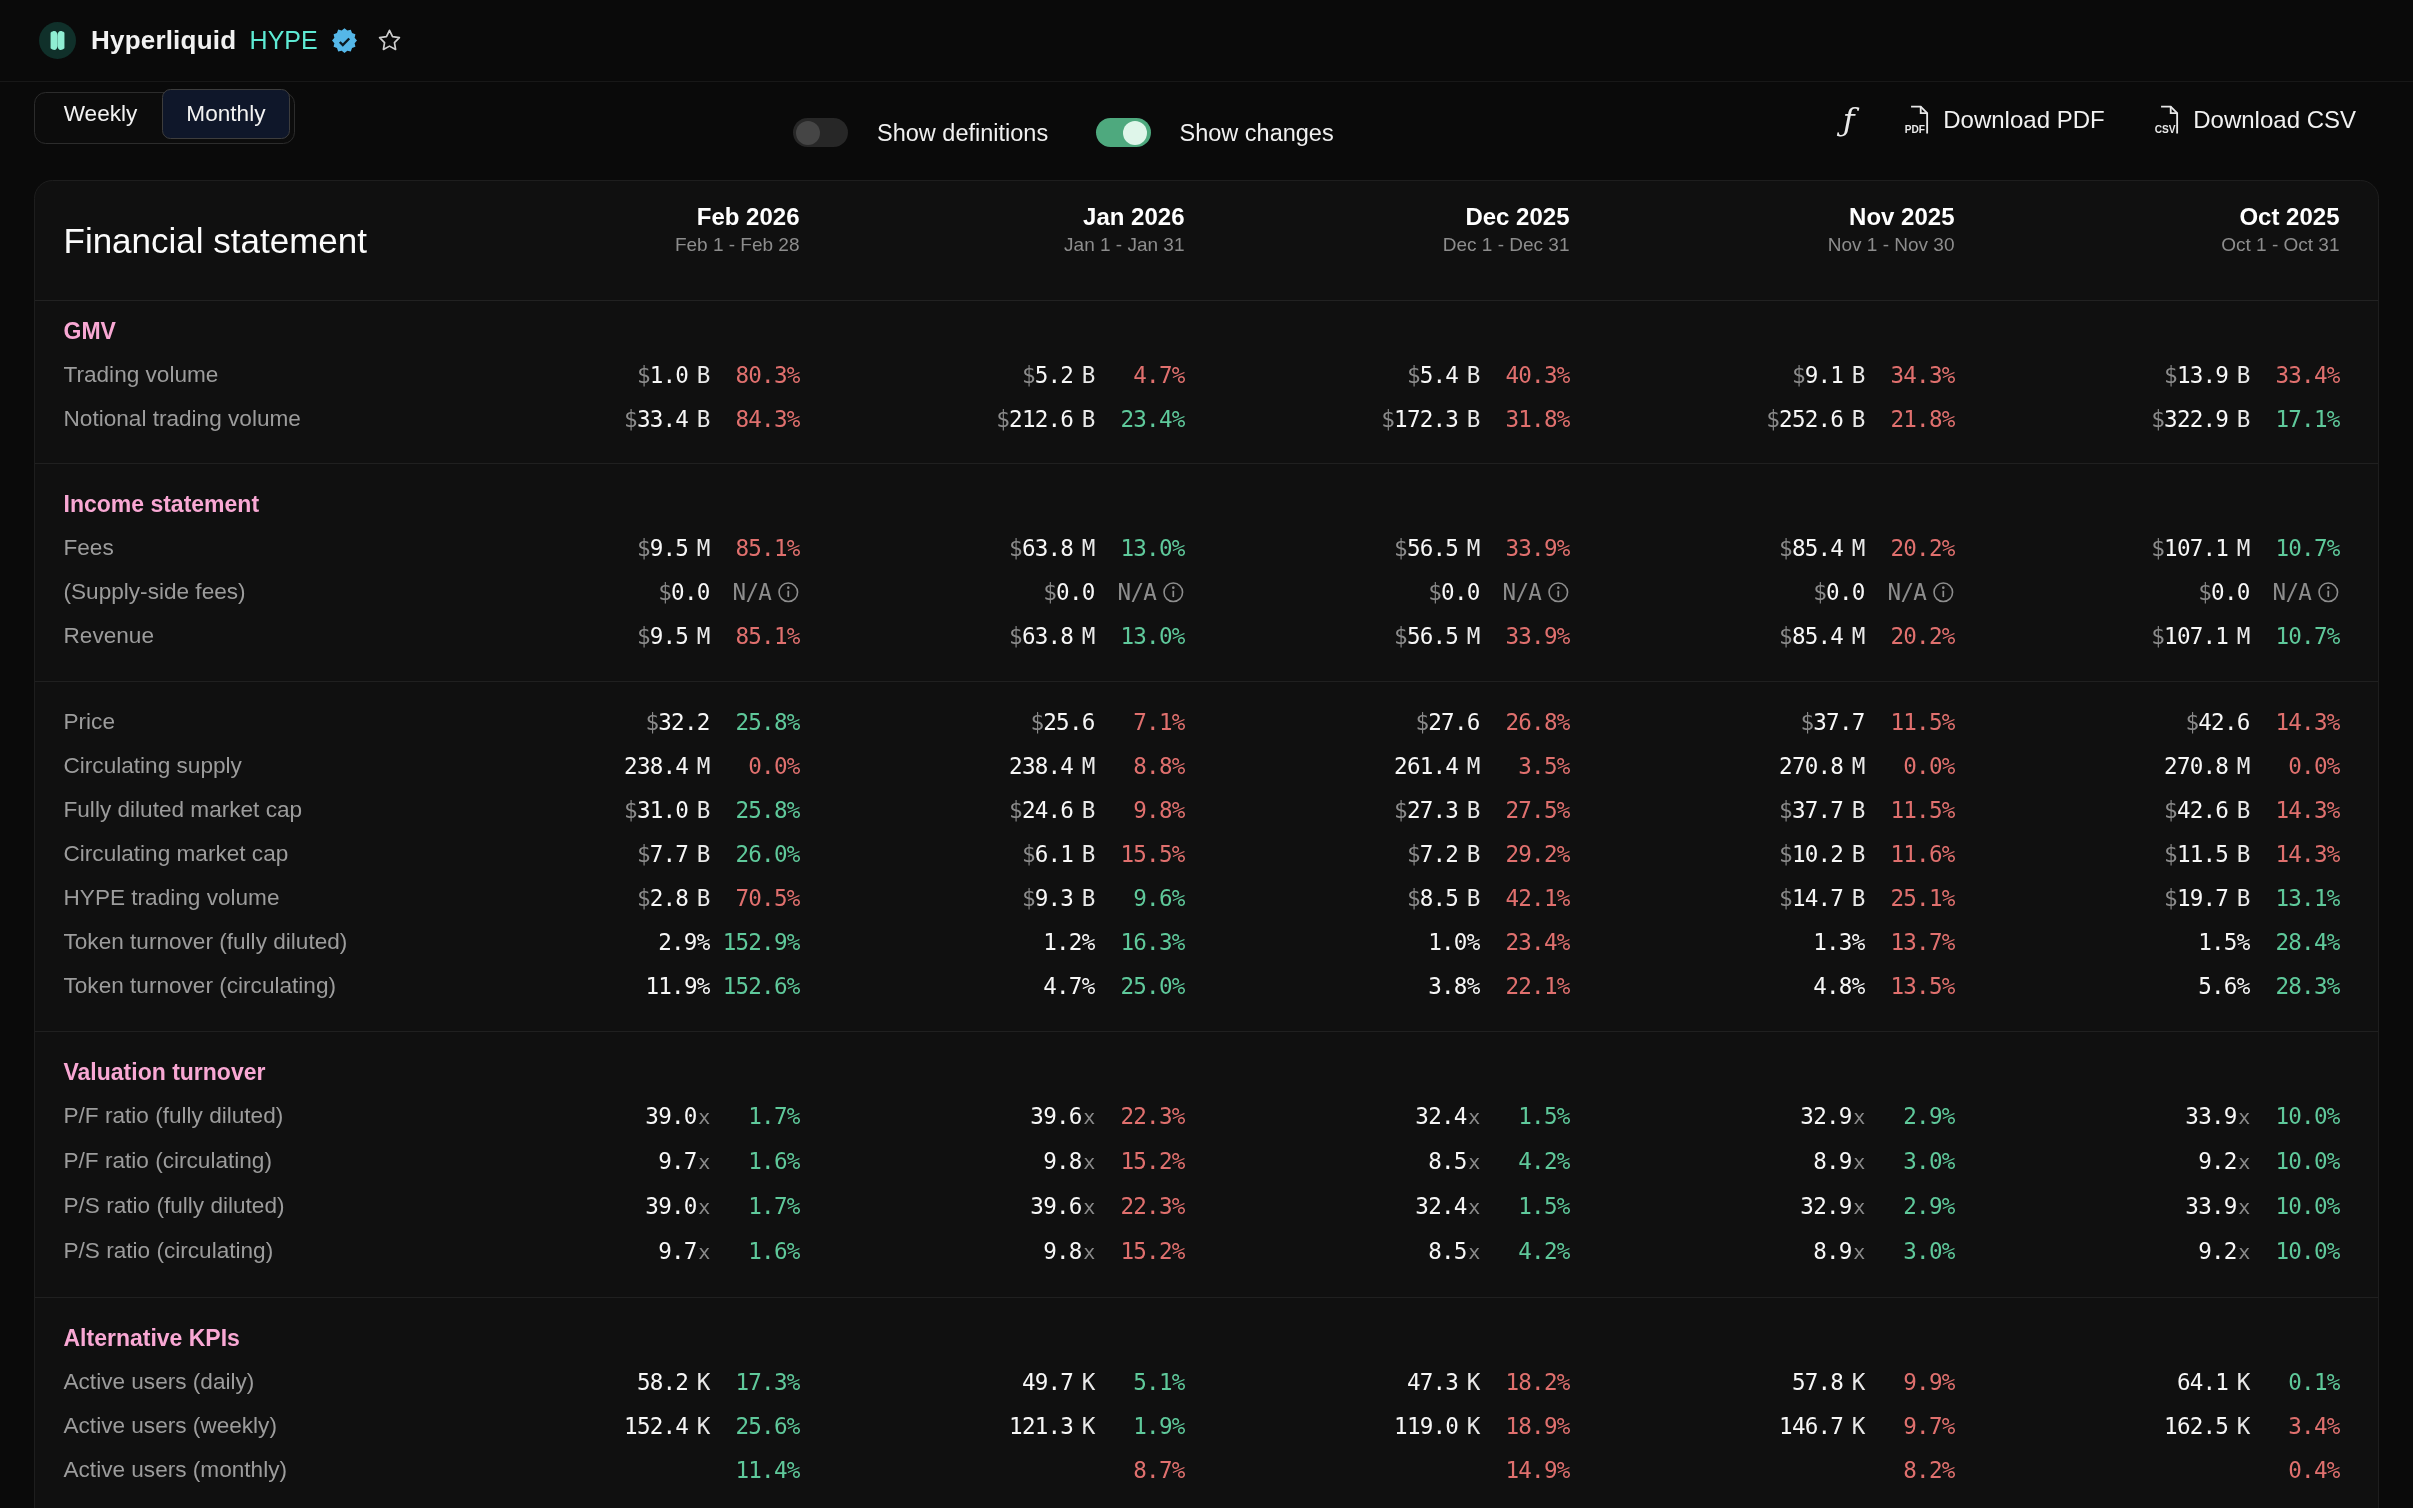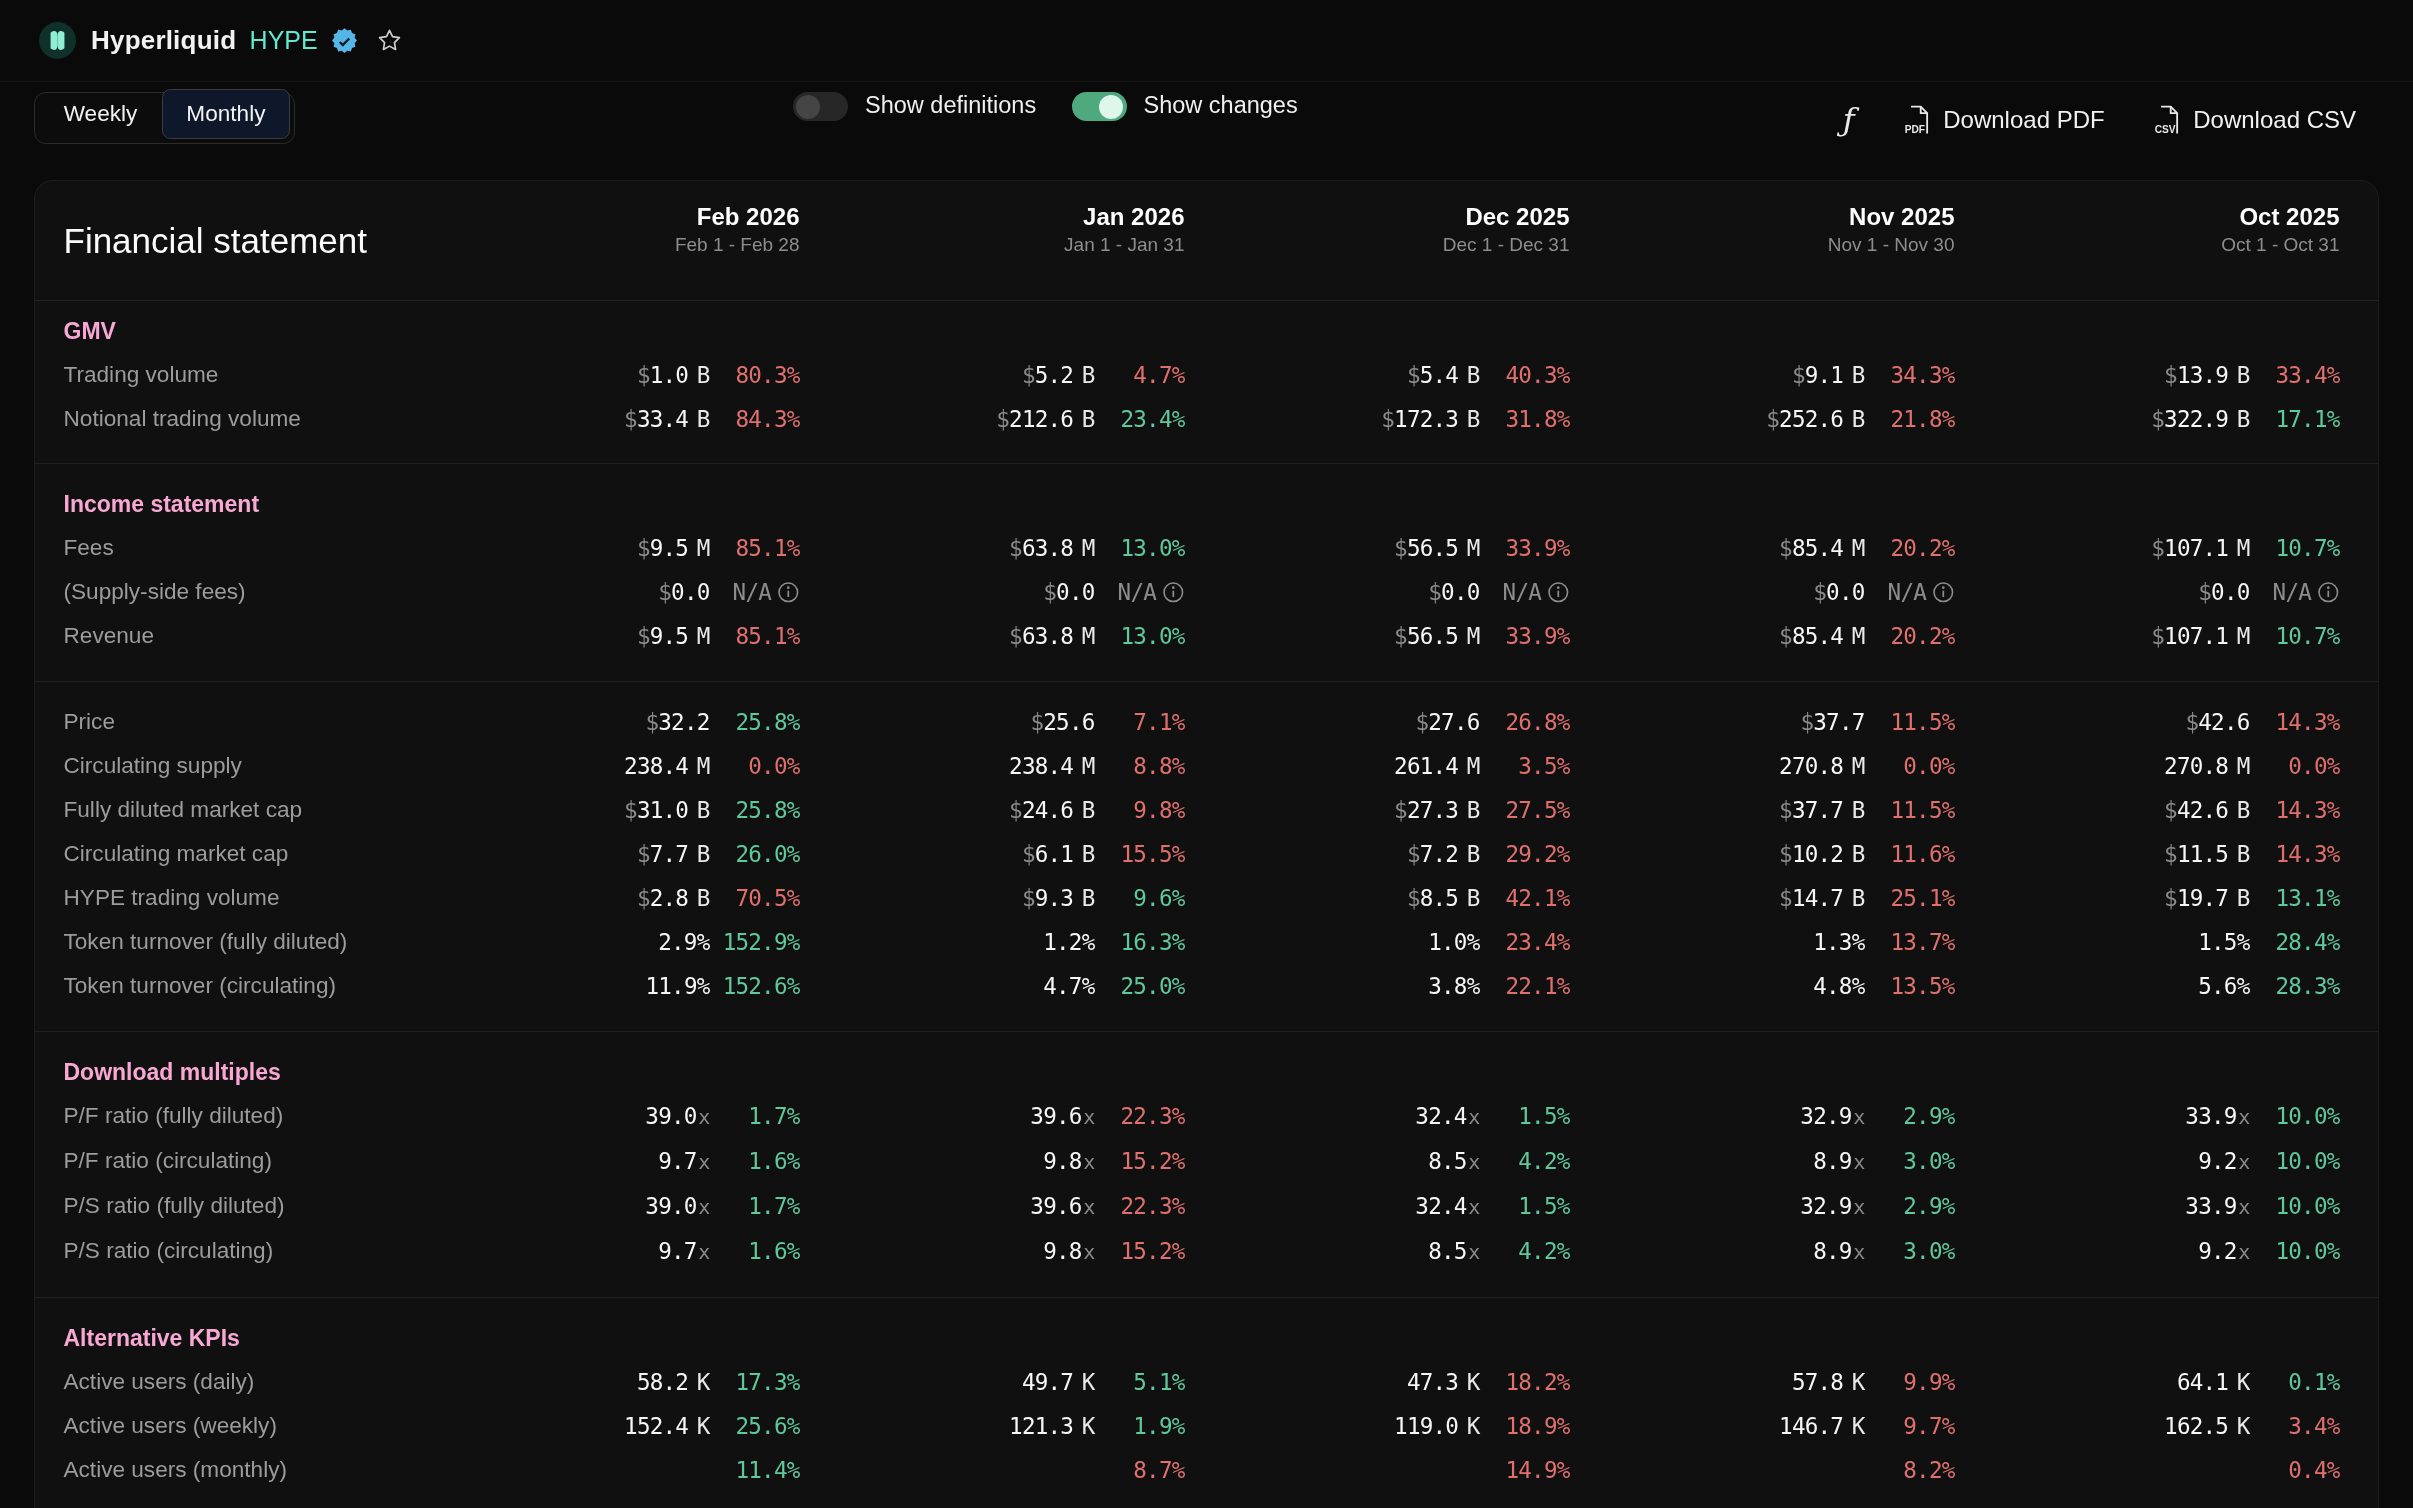--- a/index.html
+++ b/index.html
@@ -15,21 +15,21 @@
   .badge { width:27px; height:27px; margin-left:13.4px; }
   .star { width:27px; height:27px; margin-left:18.4px; cursor:pointer; }
 
   
   .controls { position:relative; height:67px; margin-top:10px; }
   .seg { position:absolute; left:34px; top:0; display:flex; align-items:flex-end;
          border:0.8px solid #2c2c2c; background:#0c0c0c; border-radius:11.7px; padding:4.2px; height:52px; }
   .seg button { font-family:inherit; font-size:22.6px; color:#f2f2f2; background:transparent;
                 border:0.8px solid transparent; border-radius:8.4px; padding:11px 23.5px; cursor:pointer; }
   .seg button.active { background:#0f172a; border-color:#3d3d3d; }
-  .toggles { position:absolute; left:793px; top:0; height:55px; display:flex; align-items:flex-start; gap:17px; }
+  .toggles { position:absolute; left:793px; top:0; height:55px; display:flex; align-items:flex-end; gap:29px; }
   .switch { width:55px; height:29px; border-radius:15px; position:relative; cursor:pointer; flex:none; }
   .switch .knob { position:absolute; top:2.5px; width:24px; height:24px; border-radius:50%; }
   .switch.off { background:#272727; }
   .switch.off .knob { left:3.4px; background:#454545; }
   .switch.on { background:var(--toggle-on,#4EA97E); }
   .switch.on .knob { right:3.4px; background:#dff6ea; }
   .toggle-label { font-size:23.5px; color:#f0f0f0; margin-right:18.4px; }
   .actions { position:absolute; right:57px; top:0; height:55px; display:flex; align-items:center; gap:49px; }
   .fx { font-family:"DejaVu Serif", serif; font-style:italic; font-size:32px; color:#e9e9e9;
         background:none; border:none; cursor:pointer; line-height:1; }
@@ -580,21 +580,21 @@
           <div class="cell">
             <span class="val"><span class="num">5.6</span><span class="num">%</span></span>
             <span class="chg">
               <span class="pct up">28.3%</span>
             </span>
           </div>
         </div>
       </div>
       <div class="section">
         <div class="grid">
-          <div class="sec-h">Download multiples</div>
+          <div class="sec-h">Valuation turnover</div>
         </div>
         <div class="grid trow">
           <div class="rlabel">P/F ratio (fully diluted)</div>
           <div class="cell">
             <span class="val"><span class="num">39.0</span><span class="xu">x</span></span>
             <span class="chg">
               <span class="pct up">1.7%</span>
             </span>
           </div>
           <div class="cell">

